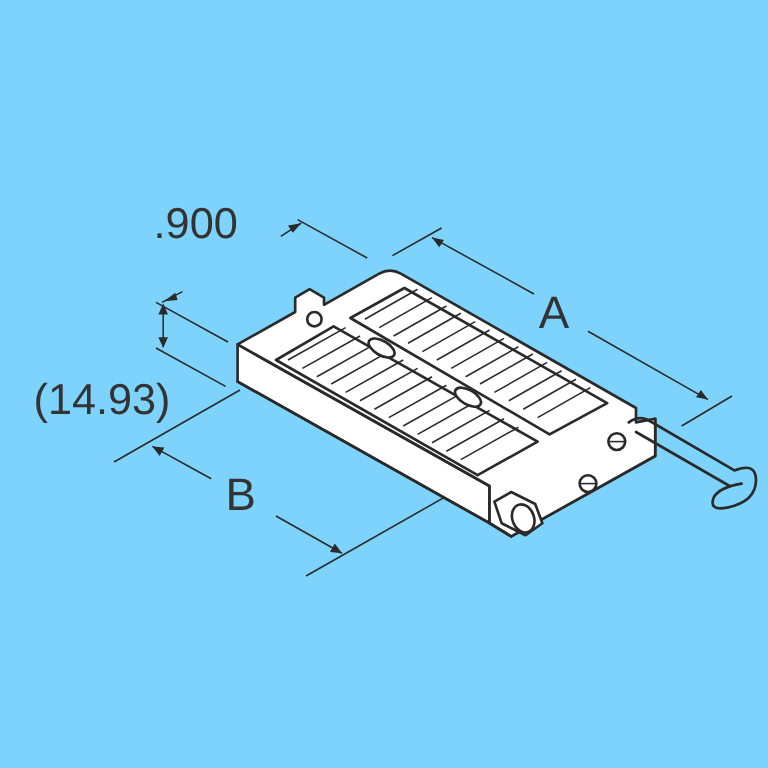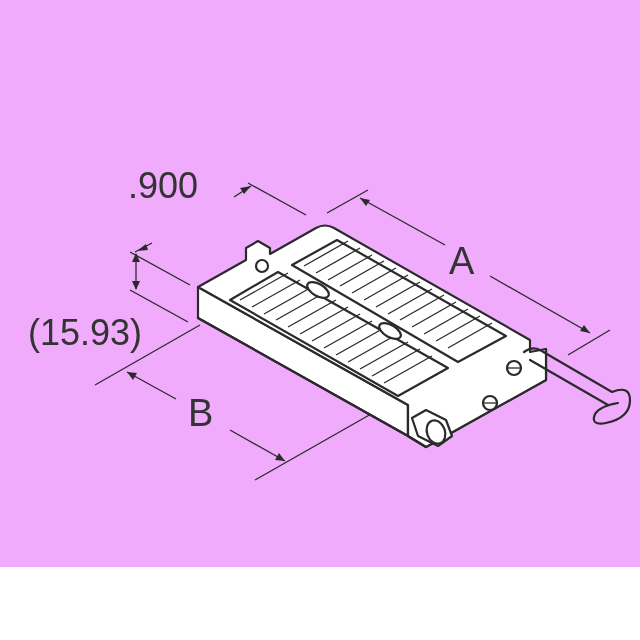--- a/index.html
+++ b/index.html
@@ -1,16 +1,16 @@
 <!DOCTYPE html>
 <html><head>
 <meta charset="utf-8">
 <style>
   html, body { margin: 0; padding: 0; background: #ffffff; }
-  .canvas { position: relative; width: 640px; height: 567px; background: #f0abfc; overflow: hidden; }
+  .canvas { position: relative; width: 640px; height: 640px; background: #7dd3fc; overflow: hidden; }
   svg { position: absolute; left: 0; top: 0; }
   .ln { stroke: #2a2a2a; stroke-width: 2.2; fill: none; stroke-linejoin: round; stroke-linecap: round; }
   .thin { stroke: #2a2a2a; stroke-width: 1.3; fill: none; }
   .face { fill: #ffffff; stroke: #2a2a2a; stroke-width: 2.2; stroke-linejoin: round; }
   .lbl { position: absolute; font-family: "Liberation Sans", sans-serif; color: #333333; line-height: 1; white-space: nowrap; }
   .dim { font-size: 36px; }
   .letter { font-size: 38px; }
 </style>
 </head>
 <body>
@@ -114,17 +114,17 @@
       <ellipse class="face" cx="436" cy="432" rx="9" ry="12" transform="rotate(-20 436 432)"></ellipse>
     </g>
 
     <g>
       <path class="ln" d="M524,352 Q532,346 540,350 L612,392 Q630,385 630,400 Q630,418 606,423 Q590,426 595,414 Q600,406 618,403"></path>
       <path class="ln" d="M530,360 L608,405"></path>
     </g>
   </svg>
 
   <div class="lbl dim" style="left:128px; top:168px;">.900</div>
-  <div class="lbl dim" style="left:28px; top:315px;">(15.93)</div>
+  <div class="lbl dim" style="left:28px; top:315px;">(14.93)</div>
   <div class="lbl letter" style="left:449px; top:242px;">A</div>
   <div class="lbl letter" style="left:188px; top:394px;">B</div>
 
 </div>
 
 </body></html>

